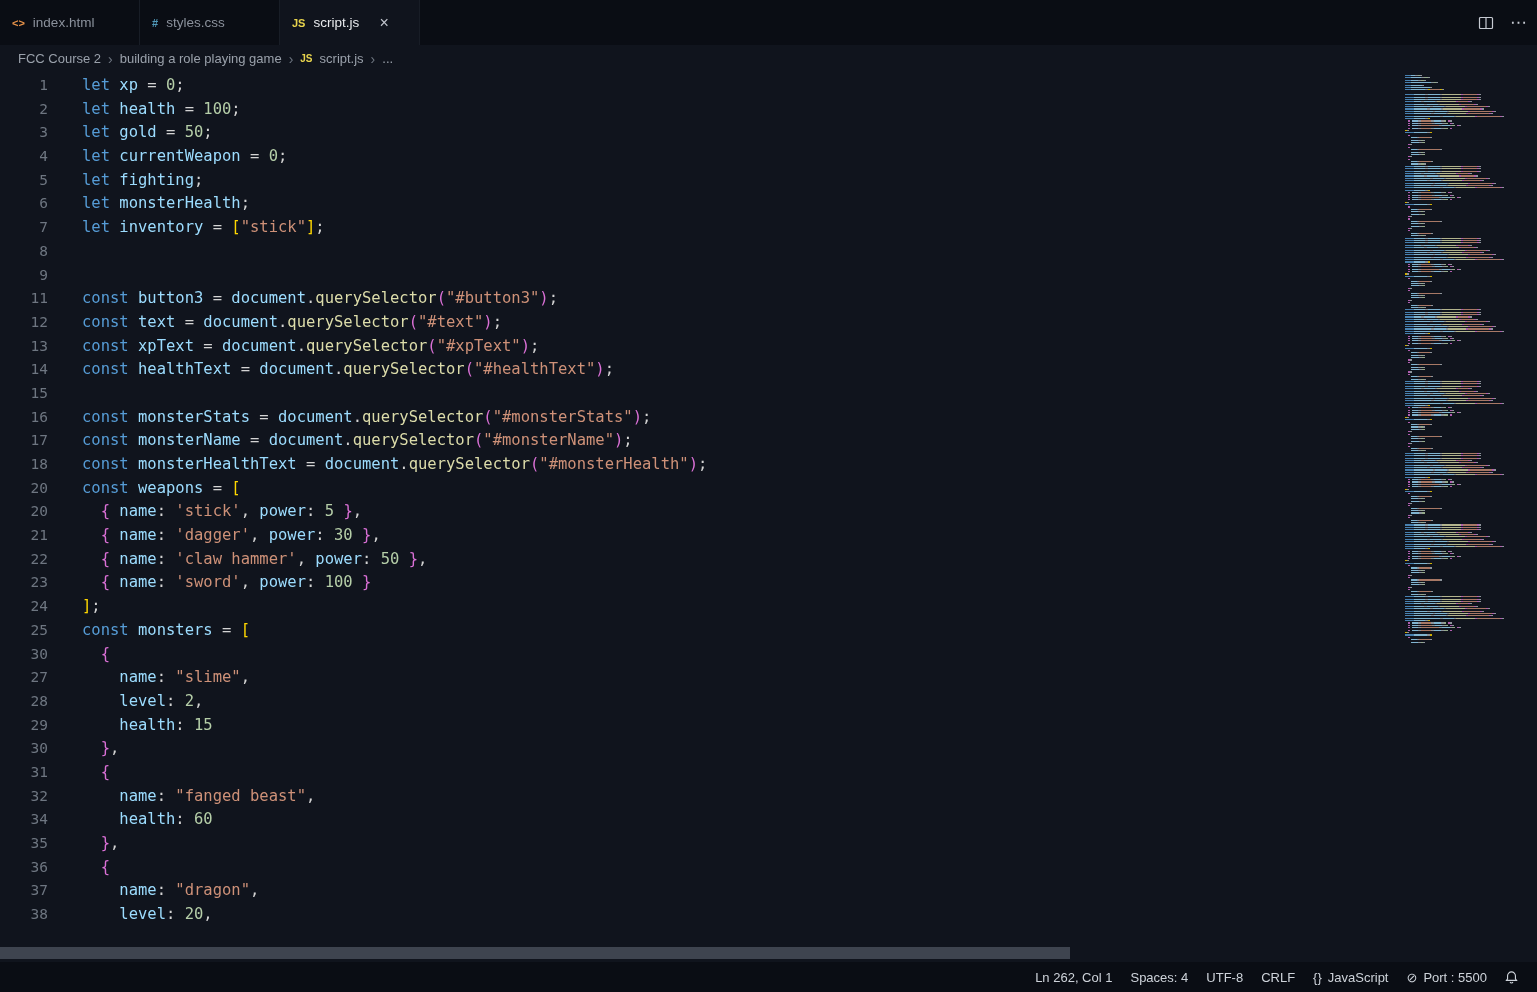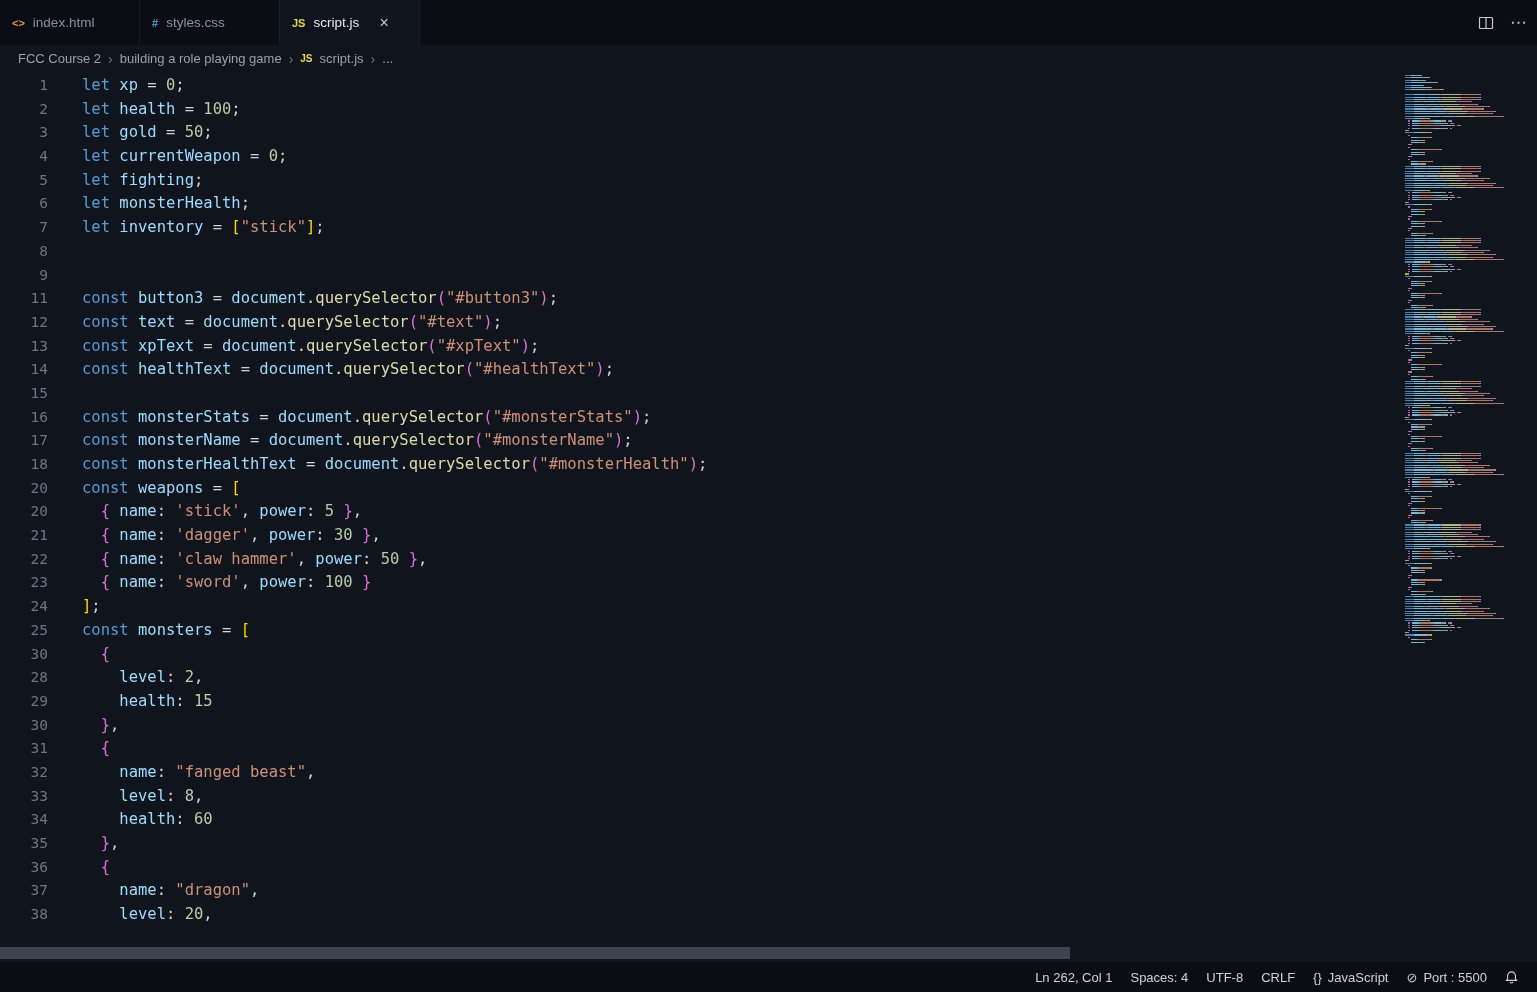--- a/index.html
+++ b/index.html
@@ -123,26 +123,26 @@
         <div class="line"><span class="ln">17</span><span class="code"><span class="t-kw">const </span><span class="t-v">monsterName </span><span class="t-o">= </span><span class="t-v">document</span><span class="t-o">.</span><span class="t-fn">querySelector</span><span class="t-b2">(</span><span class="t-str">"#monsterName"</span><span class="t-b2">)</span><span class="t-o">;</span></span></div>
         <div class="line"><span class="ln">18</span><span class="code"><span class="t-kw">const </span><span class="t-v">monsterHealthText </span><span class="t-o">= </span><span class="t-v">document</span><span class="t-o">.</span><span class="t-fn">querySelector</span><span class="t-b2">(</span><span class="t-str">"#monsterHealth"</span><span class="t-b2">)</span><span class="t-o">;</span></span></div>
         <div class="line"><span class="ln">20</span><span class="code"><span class="t-kw">const </span><span class="t-v">weapons </span><span class="t-o">= </span><span class="t-b1">[</span></span></div>
         <div class="line"><span class="ln">20</span><span class="code"><span class="t-o">  </span><span class="t-b2">{</span><span class="t-o"> </span><span class="t-v">name</span><span class="t-o">: </span><span class="t-str">'stick'</span><span class="t-o">, </span><span class="t-v">power</span><span class="t-o">: </span><span class="t-num">5</span><span class="t-o"> </span><span class="t-b2">}</span><span class="t-o">,</span></span></div>
         <div class="line"><span class="ln">21</span><span class="code"><span class="t-o">  </span><span class="t-b2">{</span><span class="t-o"> </span><span class="t-v">name</span><span class="t-o">: </span><span class="t-str">'dagger'</span><span class="t-o">, </span><span class="t-v">power</span><span class="t-o">: </span><span class="t-num">30</span><span class="t-o"> </span><span class="t-b2">}</span><span class="t-o">,</span></span></div>
         <div class="line"><span class="ln">22</span><span class="code"><span class="t-o">  </span><span class="t-b2">{</span><span class="t-o"> </span><span class="t-v">name</span><span class="t-o">: </span><span class="t-str">'claw hammer'</span><span class="t-o">, </span><span class="t-v">power</span><span class="t-o">: </span><span class="t-num">50</span><span class="t-o"> </span><span class="t-b2">}</span><span class="t-o">,</span></span></div>
         <div class="line"><span class="ln">23</span><span class="code"><span class="t-o">  </span><span class="t-b2">{</span><span class="t-o"> </span><span class="t-v">name</span><span class="t-o">: </span><span class="t-str">'sword'</span><span class="t-o">, </span><span class="t-v">power</span><span class="t-o">: </span><span class="t-num">100</span><span class="t-o"> </span><span class="t-b2">}</span></span></div>
         <div class="line"><span class="ln">24</span><span class="code"><span class="t-b1">]</span><span class="t-o">;</span></span></div>
         <div class="line"><span class="ln">25</span><span class="code"><span class="t-kw">const </span><span class="t-v">monsters </span><span class="t-o">= </span><span class="t-b1">[</span></span></div>
         <div class="line"><span class="ln">30</span><span class="code"><span class="t-o">  </span><span class="t-b2">{</span></span></div>
+        <div class="line"><span class="ln">27</span><span class="code"><span class="t-o">    </span><span class="t-v">name</span><span class="t-o">: </span><span class="t-str">"slime"</span><span class="t-o">,</span></span></div>
         <div class="line"><span class="ln">28</span><span class="code"><span class="t-o">    </span><span class="t-v">level</span><span class="t-o">: </span><span class="t-num">2</span><span class="t-o">,</span></span></div>
         <div class="line"><span class="ln">29</span><span class="code"><span class="t-o">    </span><span class="t-v">health</span><span class="t-o">: </span><span class="t-num">15</span></span></div>
         <div class="line"><span class="ln">30</span><span class="code"><span class="t-o">  </span><span class="t-b2">}</span><span class="t-o">,</span></span></div>
         <div class="line"><span class="ln">31</span><span class="code"><span class="t-o">  </span><span class="t-b2">{</span></span></div>
         <div class="line"><span class="ln">32</span><span class="code"><span class="t-o">    </span><span class="t-v">name</span><span class="t-o">: </span><span class="t-str">"fanged beast"</span><span class="t-o">,</span></span></div>
-        <div class="line"><span class="ln">33</span><span class="code"><span class="t-o">    </span><span class="t-v">level</span><span class="t-o">: </span><span class="t-num">8</span><span class="t-o">,</span></span></div>
         <div class="line"><span class="ln">34</span><span class="code"><span class="t-o">    </span><span class="t-v">health</span><span class="t-o">: </span><span class="t-num">60</span></span></div>
         <div class="line"><span class="ln">35</span><span class="code"><span class="t-o">  </span><span class="t-b2">}</span><span class="t-o">,</span></span></div>
         <div class="line"><span class="ln">36</span><span class="code"><span class="t-o">  </span><span class="t-b2">{</span></span></div>
         <div class="line"><span class="ln">37</span><span class="code"><span class="t-o">    </span><span class="t-v">name</span><span class="t-o">: </span><span class="t-str">"dragon"</span><span class="t-o">,</span></span></div>
         <div class="line"><span class="ln">38</span><span class="code"><span class="t-o">    </span><span class="t-v">level</span><span class="t-o">: </span><span class="t-num">20</span><span class="t-o">,</span></span></div>
       </div>
     <div class="minimap" id="minimap">
         <div class="mm-row">
           <span class="mm-seg c-kw" style="width: 5.8px;"></span>
           <span class="mm-seg c-v" style="width: 4.35px;"></span>

